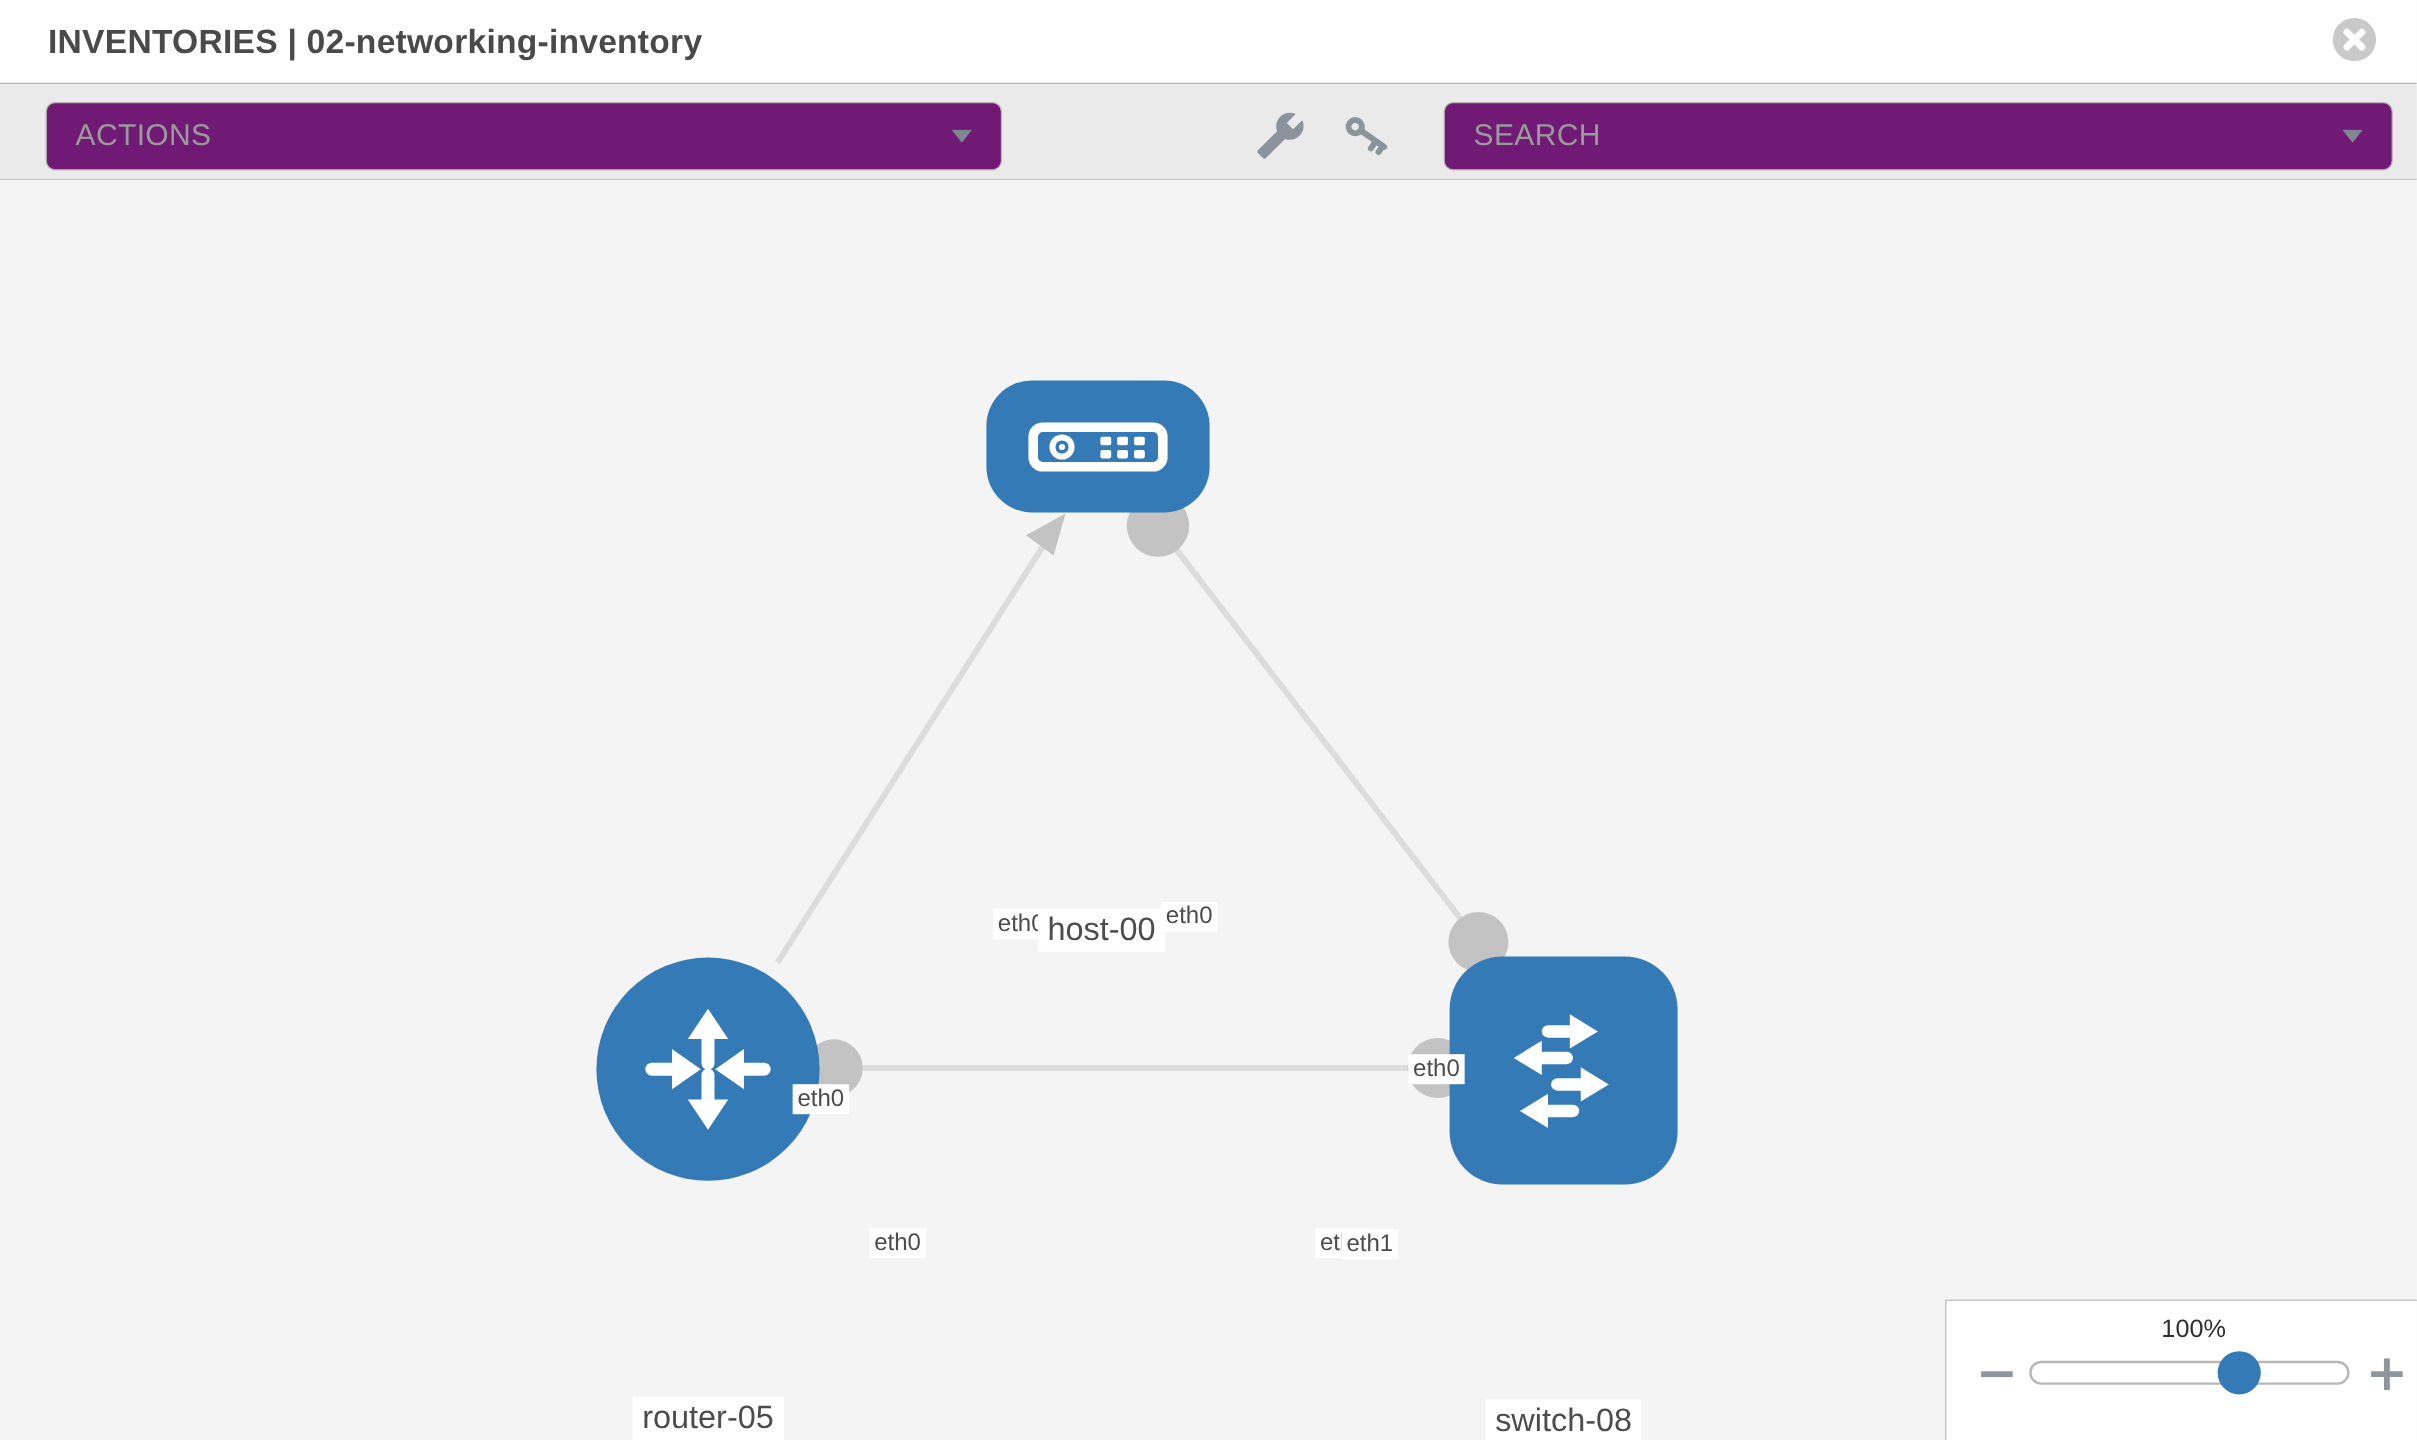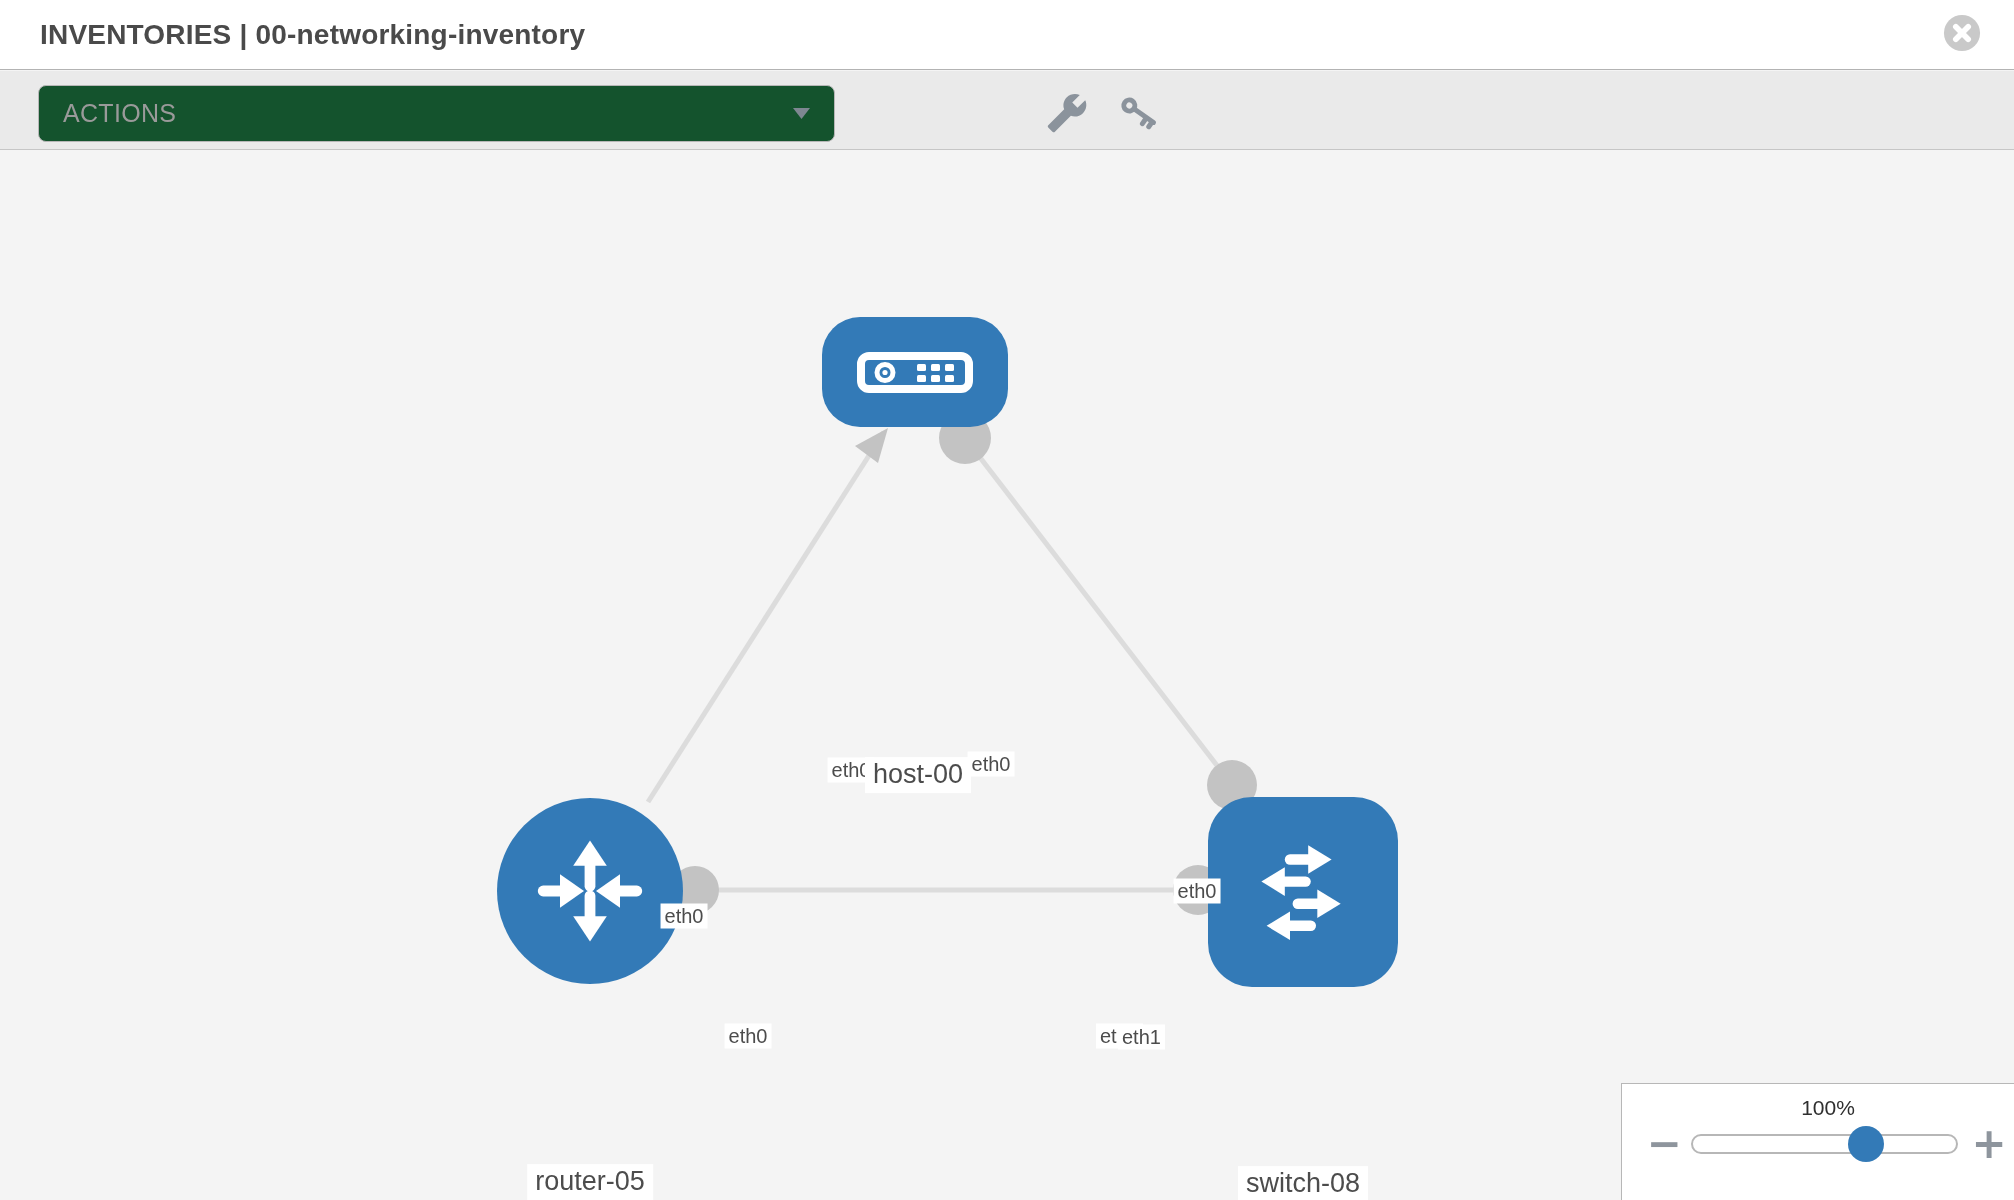--- a/index.html
+++ b/index.html
@@ -14,21 +14,21 @@
   }
   .header-title { margin-left: 40px; font-size: 28px; font-weight: bold; color: #4a4a4a; letter-spacing: .2px; }
   .close-btn { position: absolute; right: 33px; top: 14px; width: 38px; height: 38px; cursor: pointer; }
 
   
   .toolbar {
     position: absolute; left: 0; top: 71px; width: 2014px; height: 79px;
     background: #eaeaea; border-bottom: 1px solid #c6c6c6;
   }
   .fake-select {
-    position: absolute; top: 14px; height: 57px; background: #14532d;
+    position: absolute; top: 14px; height: 57px; background: #701a75;
     border: 1px solid #b7b7b7; border-radius: 8px;
     display: flex; align-items: center; justify-content: space-between;
     padding: 12px 24px; cursor: pointer;
   }
   .fake-select .ph { font-size: 25px; color: #9a9a9a; letter-spacing: .3px; }
   .actions-select { left: 38px;  width: 797px; }
   .search-select  { left: 1203px; width: 791px; }
   .tool-icon { position: absolute; top: 18px; width: 48px; height: 48px; cursor: pointer;
                display: flex; align-items: center; justify-content: center; }
   .wrench-btn { left: 1043px; }
@@ -67,21 +67,21 @@
     position: absolute; left: 226px; top: 42px; width: 36px; height: 36px;
     border-radius: 50%; background: #337ab7; cursor: grab;
   }
 </style>
 </head>
 <body>
 
 <div id="page">
 
   <div class="header">
-    <div class="header-title">INVENTORIES | 00-networking-inventory</div>
+    <div class="header-title">INVENTORIES | 02-networking-inventory</div>
     <div class="close-btn">
       <svg width="38" height="38" viewBox="0 0 40 40">
         <circle cx="20" cy="20" r="19" fill="#c9c9c9"></circle>
         <path d="M13.5 13.5 L26.5 26.5 M26.5 13.5 L13.5 26.5" stroke="#ffffff" stroke-width="6" stroke-linecap="round"></path>
       </svg>
     </div>
   </div>
 
   <div class="toolbar">
     <div class="fake-select actions-select">
@@ -103,20 +103,26 @@
       <svg width="44" height="44" viewBox="0 0 24 24">
         <g transform="rotate(35 12 12)" stroke="#8b939c" fill="none" stroke-linecap="round">
           <circle cx="4.9" cy="12" r="3" stroke-width="2.7"></circle>
           <line x1="8.2" y1="12" x2="21" y2="12" stroke-width="2.7"></line>
           <line x1="16.4" y1="12.6" x2="16.4" y2="16" stroke-width="2.7"></line>
           <line x1="20.2" y1="12.6" x2="20.2" y2="15.4" stroke-width="2.7"></line>
         </g>
       </svg>
     </div>
 
+    <div class="fake-select search-select">
+      <span class="ph">SEARCH</span>
+      <svg width="17" height="11" viewBox="0 0 14 9">
+        <polygon points="0,0 14,0 7,9" fill="#7e8791"></polygon>
+      </svg>
+    </div>
   </div>
 
   <div class="canvas">
     <svg id="graph" width="2014" height="1049" viewBox="0 151 2014 1049">
 
       <g stroke="#dcdcdc" stroke-width="5">
         <line x1="884" y1="432" x2="648" y2="802"></line>
         <line x1="965" y1="438" x2="1232" y2="785"></line>
         <line x1="660" y1="890" x2="1210" y2="890"></line>
       </g>

